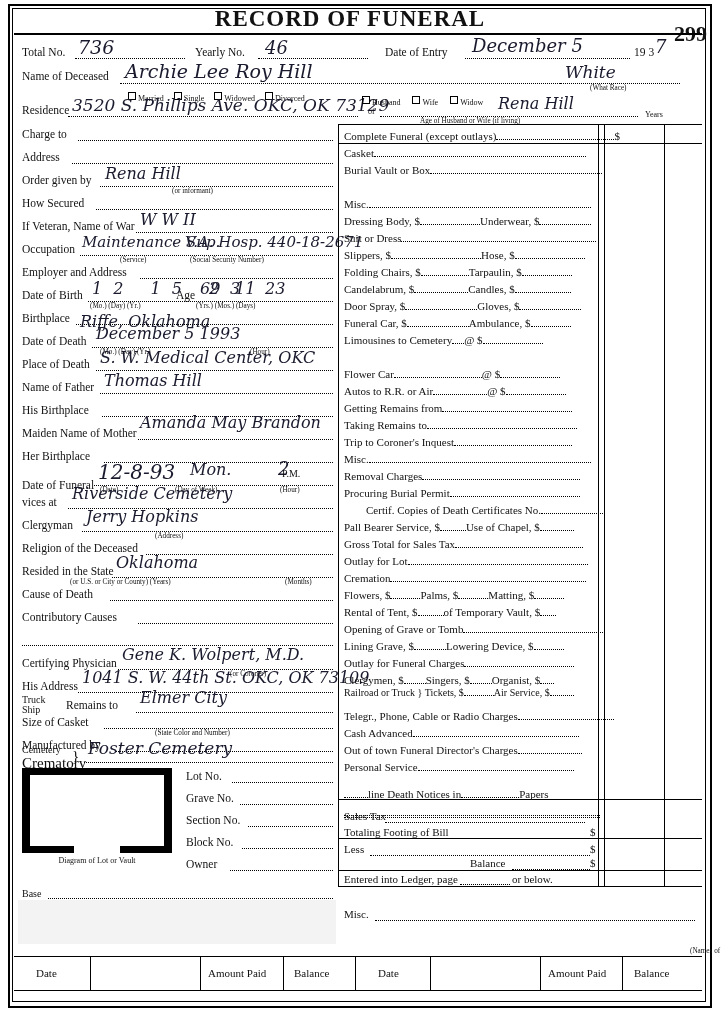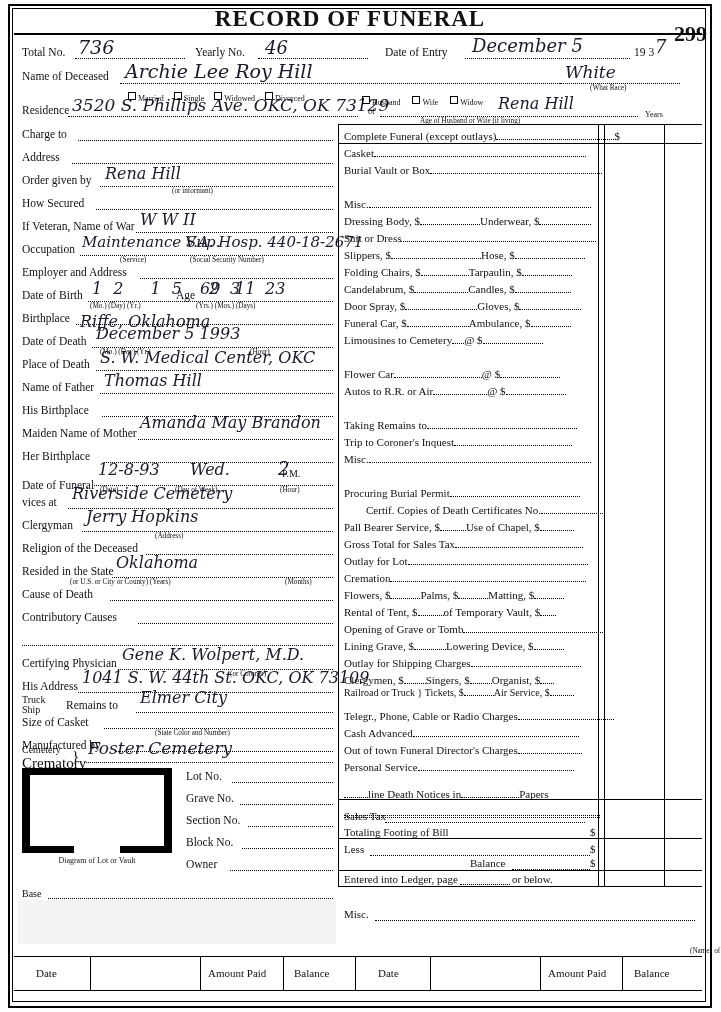--- a/index.html
+++ b/index.html
@@ -152,22 +152,22 @@
   <div class="dots" style="left:102px;top:416px;width:231px;"></div>
 
   <div class="lbl" style="left:22px;top:427px;">Maiden Name of Mother</div>
   <div class="hand" style="left:140px;top:413px;font-size:16px;">Amanda May Brandon</div>
   <div class="dots" style="left:138px;top:439px;width:195px;"></div>
 
   <div class="lbl" style="left:22px;top:450px;">Her Birthplace</div>
   <div class="dots" style="left:104px;top:462px;width:229px;"></div>
 
   <div class="lbl" style="left:22px;top:479px;">Date of Funeral</div>
-  <div class="hand" style="left:98px;top:460px;font-size:16px;">12-8-93</div>
-  <div class="hand" style="left:190px;top:460px;font-size:16px;">Wed.</div>
+  <div class="hand" style="left:98px;top:460px;font-size:20px;">12-8-93</div>
+  <div class="hand" style="left:190px;top:460px;font-size:16px;">Mon.</div>
   <div class="hand" style="left:278px;top:458px;font-size:18px;">2</div>
   <div class="lbl" style="left:282px;top:468px;font-size:10px;">P.M.</div>
   <div class="dots" style="left:94px;top:485px;width:239px;"></div>
   <div class="lbl xsm" style="left:100px;top:486px;">(Date)</div>
   <div class="lbl xsm" style="left:175px;top:486px;">(Day of Week)</div>
   <div class="lbl xsm" style="left:280px;top:486px;">(Hour)</div>
 
   <div class="lbl" style="left:22px;top:496px;">vices at</div>
   <div class="hand" style="left:72px;top:484px;font-size:16px;">Riverside Cemetery</div>
   <div class="dots" style="left:68px;top:508px;width:265px;"></div>
@@ -267,36 +267,38 @@
     <div class="rrow" style="top:108px;"><span>Suit or Dress</span><span class="dd" style="width:195px;"></span></div>
 
     <div class="rrow" style="top:125px;"><span>Slippers, $</span><span class="dd" style="width:90px;"></span><span>Hose, $</span><span class="dd" style="width:70px;"></span></div>
     <div class="rrow" style="top:142px;"><span>Folding Chairs, $</span><span class="dd" style="width:48px;"></span><span>Tarpaulin, $</span><span class="dd" style="width:50px;"></span></div>
     <div class="rrow" style="top:159px;"><span>Candelabrum, $</span><span class="dd" style="width:54px;"></span><span>Candles, $</span><span class="dd" style="width:56px;"></span></div>
     <div class="rrow" style="top:176px;"><span>Door Spray, $</span><span class="dd" style="width:72px;"></span><span>Gloves, $</span><span class="dd" style="width:62px;"></span></div>
     <div class="rrow" style="top:193px;"><span>Funeral Car, $</span><span class="dd" style="width:62px;"></span><span>Ambulance, $</span><span class="dd" style="width:40px;"></span></div>
     <div class="rrow" style="top:210px;"><span>Limousines to Cemetery</span><span class="dd" style="width:12px;"></span><span>@ $</span><span class="dd" style="width:60px;"></span></div>
     <div class="rrow" style="top:244px;"><span>Flower Car</span><span class="dd" style="width:88px;"></span><span>@ $</span><span class="dd" style="width:60px;"></span></div>
     <div class="rrow" style="top:261px;"><span>Autos to R.R. or Air</span><span class="dd" style="width:54px;"></span><span>@ $</span><span class="dd" style="width:60px;"></span></div>
+    <div class="rrow" style="top:278px;"><span>Getting Remains from</span><span class="dd" style="width:130px;"></span></div>
     <div class="rrow" style="top:295px;"><span>Taking Remains to</span><span class="dd" style="width:150px;"></span></div>
     <div class="rrow" style="top:312px;"><span>Trip to Coroner's Inquest</span><span class="dd" style="width:118px;"></span></div>
     <div class="rrow" style="top:329px;"><span>Misc.</span><span class="dd" style="width:222px;"></span></div>
+    <div class="rrow" style="top:346px;"><span>Removal Charges</span><span class="dd" style="width:158px;"></span></div>
     <div class="rrow" style="top:363px;"><span>Procuring Burial Permit</span><span class="dd" style="width:130px;"></span></div>
 
     <div class="rrow" style="top:380px;"><span style="display:inline-block;width:22px;"></span><span>Certif. Copies of Death Certificates No.</span><span class="dd" style="width:64px;"></span></div>
 
     <div class="rrow" style="top:397px;"><span>Pall Bearer Service, $</span><span class="dd" style="width:26px;"></span><span>Use of Chapel, $</span><span class="dd" style="width:34px;"></span></div>
     <div class="rrow" style="top:414px;"><span>Gross Total for Sales Tax</span><span class="dd" style="width:128px;"></span></div>
     <div class="rrow" style="top:431px;"><span>Outlay for Lot</span><span class="dd" style="width:180px;"></span></div>
     <div class="rrow" style="top:448px;"><span>Cremation</span><span class="dd" style="width:196px;"></span></div>
     <div class="rrow" style="top:465px;"><span>Flowers, $</span><span class="dd" style="width:30px;"></span><span>Palms, $</span><span class="dd" style="width:30px;"></span><span>Matting, $</span><span class="dd" style="width:30px;"></span></div>
     <div class="rrow" style="top:482px;"><span>Rental of Tent, $</span><span class="dd" style="width:26px;"></span><span>of Temporary Vault, $</span><span class="dd" style="width:16px;"></span></div>
     <div class="rrow" style="top:499px;"><span>Opening of Grave or Tomb</span><span class="dd" style="width:142px;"></span></div>
     <div class="rrow" style="top:516px;"><span>Lining Grave, $</span><span class="dd" style="width:32px;"></span><span>Lowering Device, $</span><span class="dd" style="width:30px;"></span></div>
-    <div class="rrow" style="top:533px;"><span>Outlay for Shipping Charges</span><span class="dd" style="width:110px;"></span></div>
+    <div class="rrow" style="top:533px;"><span>Outlay for Funeral Charges</span><span class="dd" style="width:110px;"></span></div>
     <div class="rrow" style="top:550px;"><span>Clergymen, $</span><span class="dd" style="width:22px;"></span><span>Singers, $</span><span class="dd" style="width:22px;"></span><span>Organist, $</span><span class="dd" style="width:14px;"></span></div>
     <div class="rrow" style="top:563px;font-size:10px;"><span>Railroad or Truck  }  Tickets, $</span><span class="dd" style="width:30px;"></span><span>Air Service, $</span><span class="dd" style="width:24px;"></span></div>
     <div class="rrow" style="top:586px;"><span>Telegr., Phone, Cable or Radio Charges</span><span class="dd" style="width:96px;"></span></div>
     <div class="rrow" style="top:603px;"><span>Cash Advanced</span><span class="dd" style="width:166px;"></span></div>
     <div class="rrow" style="top:620px;"><span>Out of town Funeral Director's Charges</span><span class="dd" style="width:64px;"></span></div>
     <div class="rrow" style="top:637px;"><span>Personal Service</span><span class="dd" style="width:156px;"></span></div>
     <div class="rrow" style="top:664px;"><span class="dd" style="width:24px;"></span><span>line Death Notices in</span><span class="dd" style="width:58px;"></span><span>Papers</span></div>
     <div class="lbl xsm" style="left:346px;top:823px;">(Names of Newspapers)</div>
     <div class="rrow" style="top:682px;"><span class="dd" style="width:256px;"></span></div>
     <div class="rrow" style="top:684px;"><span class="dd" style="width:256px;"></span></div>

